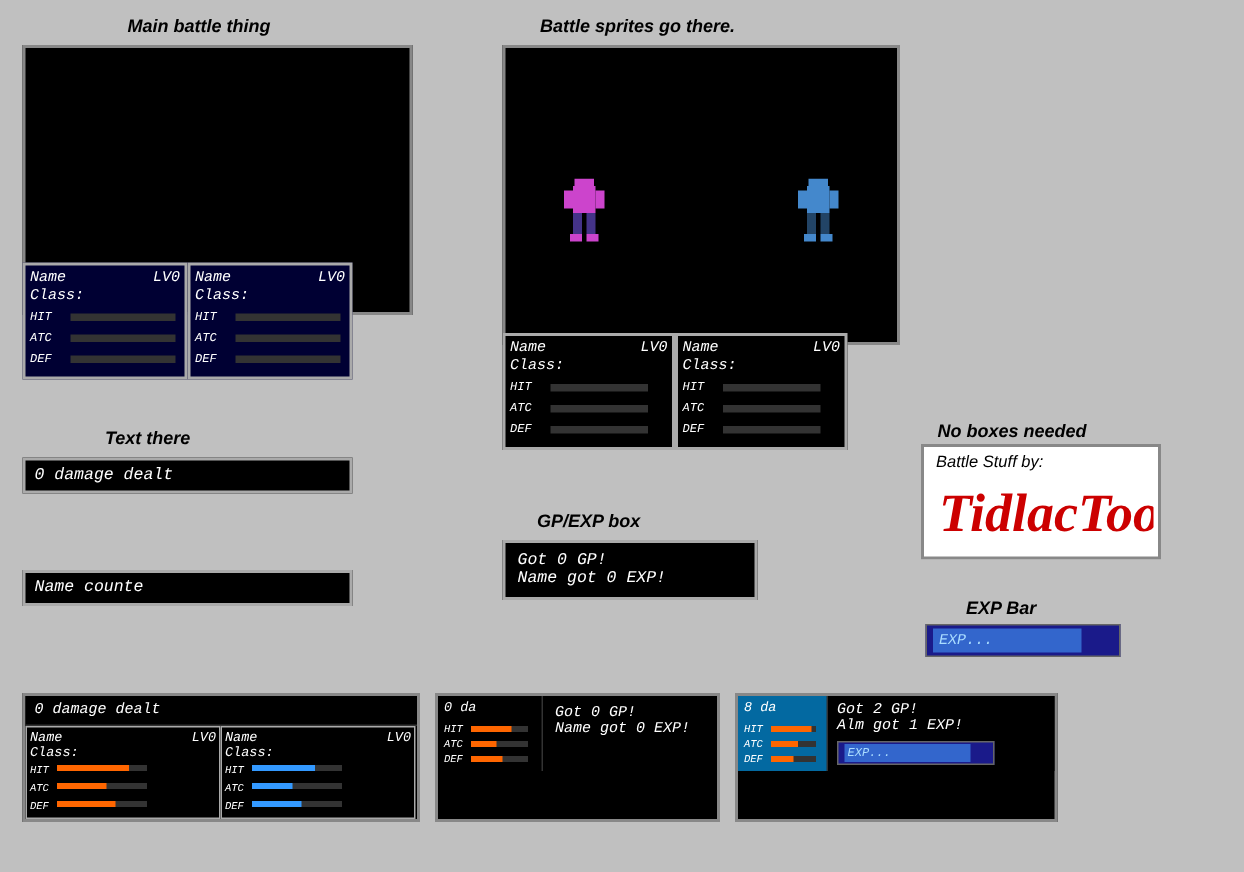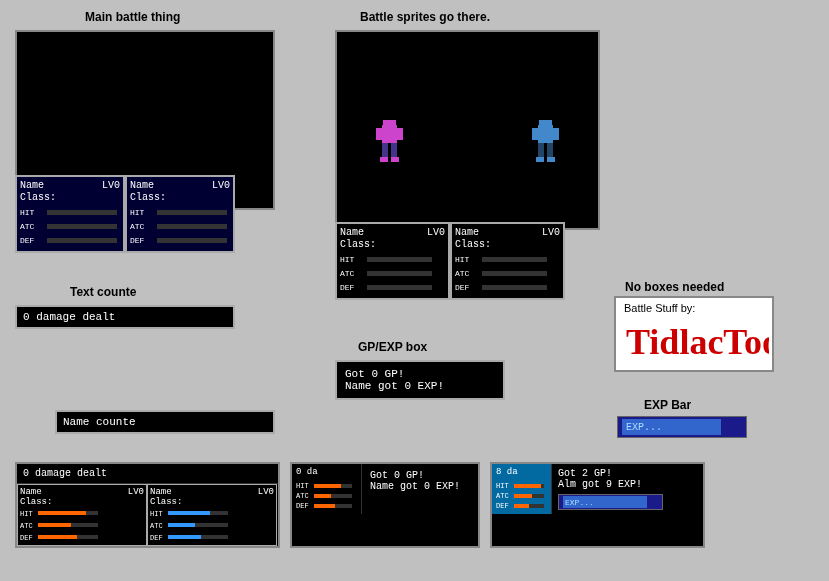--- a/index.html
+++ b/index.html
@@ -138,20 +138,21 @@
       font-weight: bold;
       line-height: 1;
     }
 
     
     .page {
       position: absolute;
       top: 0; left: 0;
       width: 829px;
       height: 505px;
+      font-style: italic;
     }
 
     
     #main-battle-label { position: absolute; top: 10px; left: 85px; }
     #main-battle-panel { position: absolute; top: 30px; left: 15px; width: 260px; height: 180px; }
     #main-battle-chars { position: absolute; top: 175px; left: 15px; display: flex; }
 
     
     #sprites-label { position: absolute; top: 10px; left: 380px; }
   </style>
@@ -292,30 +293,30 @@
         <span class="bar-track" style="width:65px;"><span class="bar-fill-blue" style="width:50%"></span></span>
       </div>
       <div class="stat-bar-container">
         <span class="bar-label">DEF</span>
         <span class="bar-track" style="width:65px;"><span class="bar-fill-blue" style="width:65%"></span></span>
       </div>
     </div>
   </div>
 
   <div style="position:absolute; top:285px; left:70px;">
-    <span class="section-label">Text counte</span>
+    <span class="section-label">Text there</span>
   </div>
 
   <div style="position:absolute; top:305px; left:15px;" class="text-box">
     <span>0 damage dealt</span>
   </div>
 
 
 
-  <div style="position:absolute; top:410px; left:15px;margin-left:40px;" class="text-box">
+  <div style="position:absolute; top:380px; left:15px;" class="text-box">
     <span>Name counte</span>
   </div>
 
   <div style="position:absolute; top:340px; left:358px;">
     <span class="section-label">GP/EXP box</span>
   </div>
 
   <div style="position:absolute; top:360px; left:335px;" class="gp-exp-box">
     <div>Got 0 GP!</div>
     <div>Name got 0 EXP!</div>
@@ -405,21 +406,21 @@
         <div style="background:#0369a1; padding:3px 4px; font-size:9px; font-family:'Courier New',monospace; color:#fff; width:60px; border-right:1px solid #333;">
           <div>8 da</div>
           <div style="margin-top:4px;">
             <div><span style="font-size:7px;color:#fff;display:inline-block;width:18px;">HIT</span><span style="display:inline-block;width:30px;height:4px;background:#333;vertical-align:middle;"><span style="display:block;height:4px;background:#ff6600;width:90%;"></span></span></div>
             <div><span style="font-size:7px;color:#fff;display:inline-block;width:18px;">ATC</span><span style="display:inline-block;width:30px;height:4px;background:#333;vertical-align:middle;"><span style="display:block;height:4px;background:#ff6600;width:60%;"></span></span></div>
             <div><span style="font-size:7px;color:#fff;display:inline-block;width:18px;">DEF</span><span style="display:inline-block;width:30px;height:4px;background:#333;vertical-align:middle;"><span style="display:block;height:4px;background:#ff6600;width:50%;"></span></span></div>
           </div>
         </div>
         <div style="background:#000; padding:4px 6px; font-size:10px; font-family:'Courier New',monospace; color:#fff; flex:1;">
           <div>Got 2 GP!</div>
-          <div>Alm got 9 EXP!</div>
+          <div>Alm got 1 EXP!</div>
           <div style="margin-top:4px;">
             <div style="background:#1a1a8a; border:1px solid #666; height:16px; width:105px; display:flex; align-items:center; padding-left:4px;">
               <div style="background:#3366cc; height:12px; width:85%; display:flex; align-items:center; padding-left:2px;">
                 <span style="color:#aaddff; font-size:8px;">EXP...</span>
               </div>
             </div>
           </div>
         </div>
       </div>
     </div>

